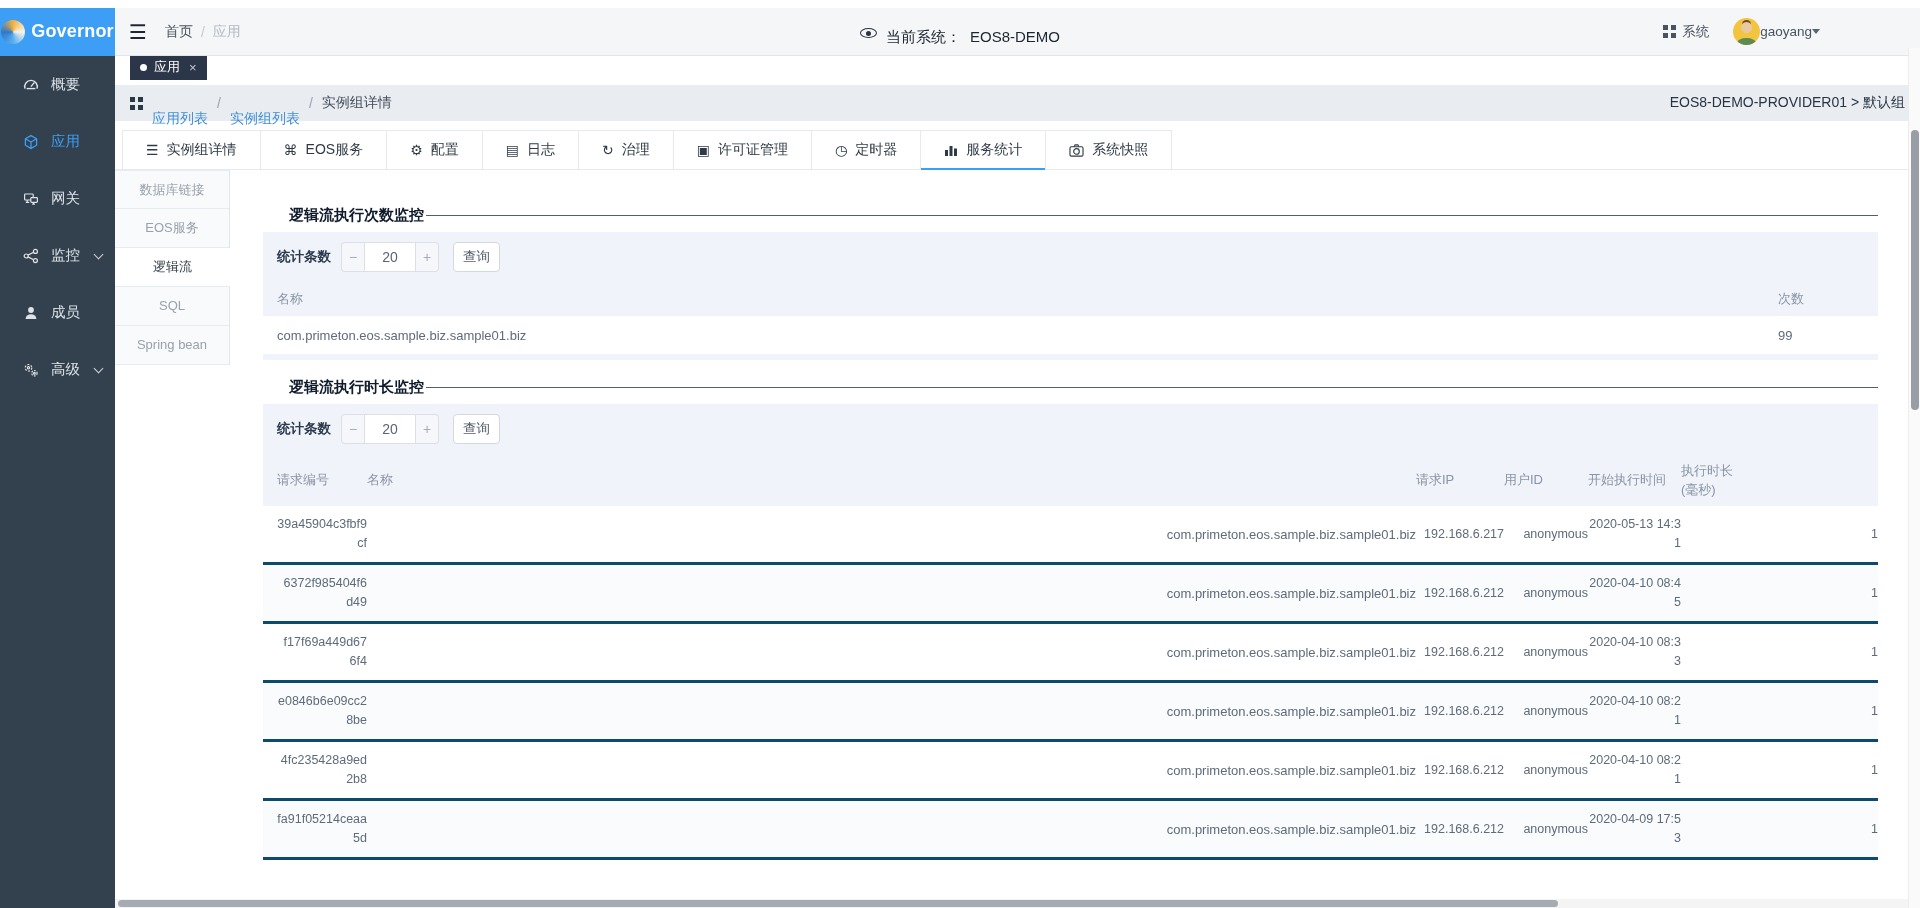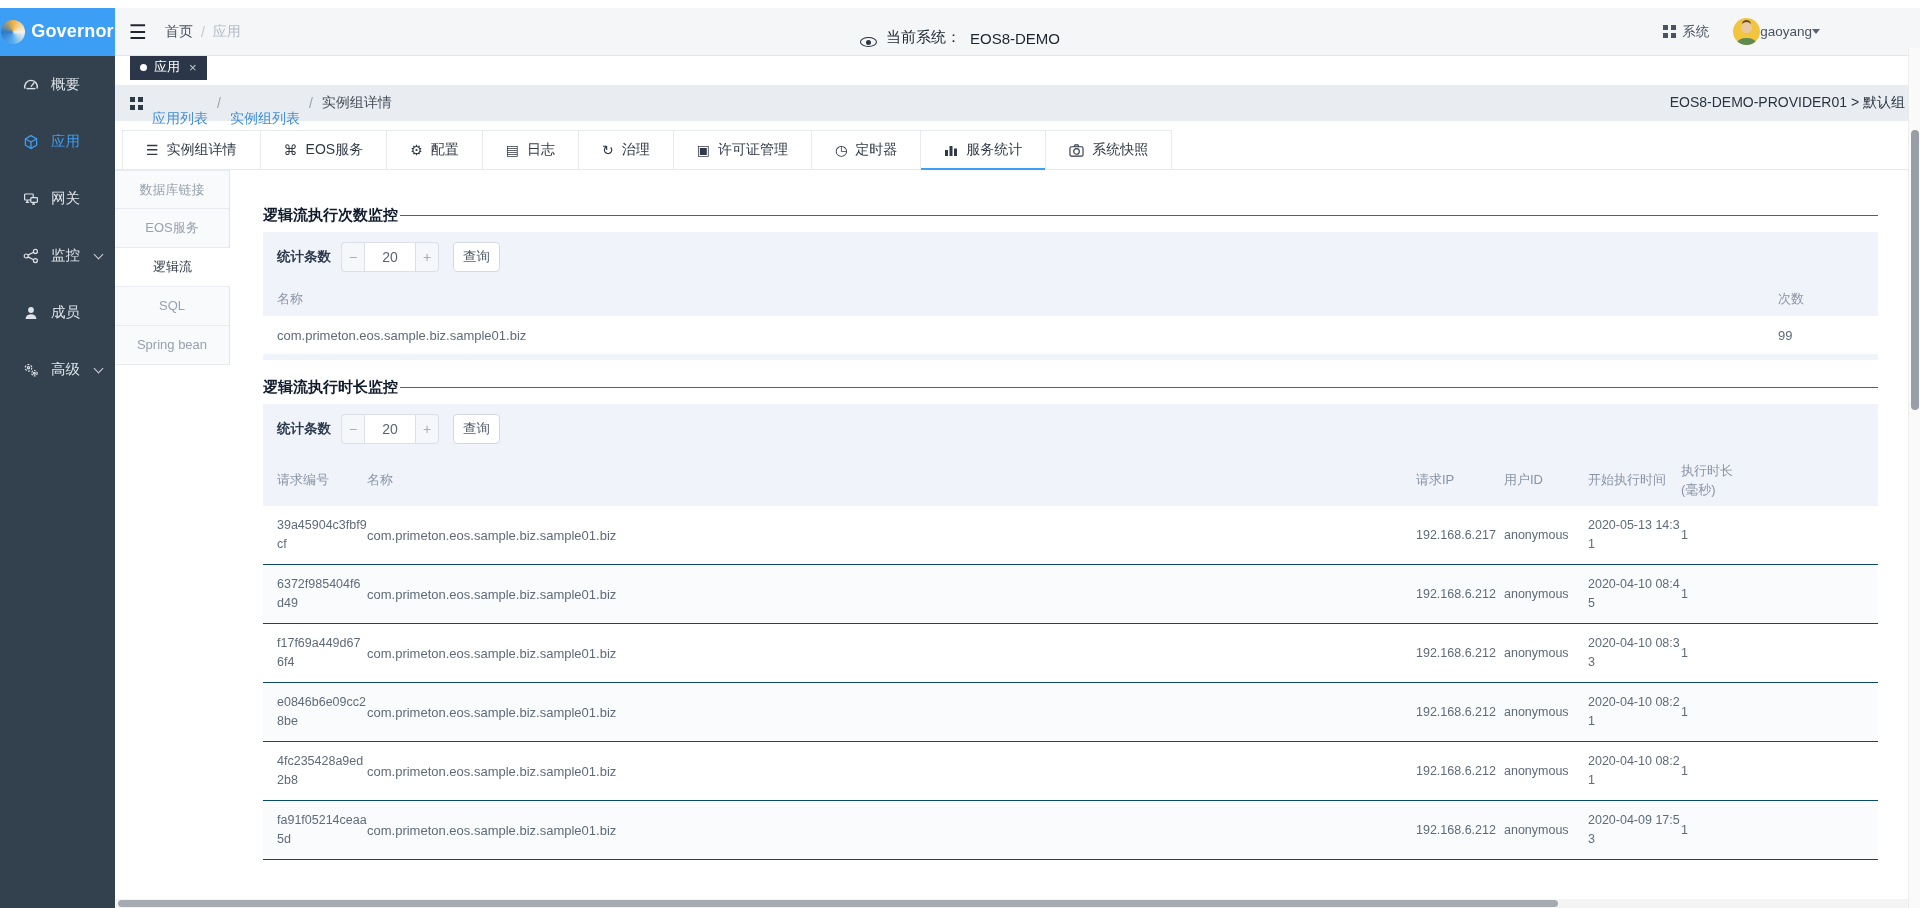--- a/index.html
+++ b/index.html
@@ -11,21 +11,21 @@
     border-bottom:1px solid #e2e5e9; display:flex; align-items:center; z-index:30; }
   .logo { width:115px; height:48px; background:#3d9ef5; display:flex; align-items:center; justify-content:center; gap:6px; }
   .logo-swirl { width:24px; height:24px; border-radius:50%;
     background:conic-gradient(#f2b13e,#f7f3ea,#58aef0,#2e79c8,#f2b13e); flex:0 0 auto; }
   .logo-text { color:#fff; font-size:18px; font-weight:bold; letter-spacing:.2px; }
   .hamburger { font-size:20px; color:#1f2630; margin:0 18px 0 14px; cursor:pointer; }
   .hdr-crumb { display:flex; align-items:center; gap:8px; font-size:14px; }
   .hdr-crumb .home { color:#4a5360; }
   .hdr-crumb .sep { color:#c4cad2; }
   .hdr-crumb .cur { color:#b3bac3; }
-  .hdr-center { position:absolute; left:50%; transform:translateX(-50%); display:flex; align-items:flex-end; gap:9px;margin-top:12px; }
+  .hdr-center { position:absolute; left:50%; transform:translateX(-50%); display:flex; align-items:flex-start; gap:9px;margin-top:12px; }
   .eye { width:17px; height:10px; border:1.6px solid #2b3440; border-radius:50%; position:relative; }
   .eye::after { content:''; position:absolute; left:50%; top:50%; width:5px; height:5px; margin:-2.5px; border-radius:50%; background:#2b3440; }
   .hdr-sys-label, .hdr-sys-value { font-size:15px; color:#1c2530; }
   .hdr-right { position:absolute; right:100px; display:flex; align-items:center; }
   .grid-ico { width:13px; height:13px; position:relative; flex:0 0 auto; }
   .grid-ico::before { content:''; position:absolute; left:0; top:0; width:5px; height:5px; background:currentColor;
     box-shadow:8px 0 0 currentColor, 0 8px 0 currentColor, 8px 8px 0 currentColor; }
   .sys-item { display:flex; align-items:center; gap:6px; color:#4a5360; font-size:13.5px; margin-right:24px; cursor:pointer; }
   .avatar { width:27px; height:27px; border-radius:50%; background:#f3c53e; position:relative; overflow:hidden; flex:0 0 auto; }
   .avatar::before { content:''; position:absolute; top:4px; left:8px; width:11px; height:11px; border-radius:50%;
@@ -82,21 +82,21 @@
   .panel-w { width:1615px; }
 
   .selector-bar { height:38px; background:#edf1f8; display:flex; align-items:center; padding-left:14px; gap:12px; }
   .selector-label { font-size:13.5px; font-weight:bold; color:#2a3a4e; }
   .select { width:740px; height:30px; background:#fff; border:1px solid #d8dde4; border-radius:4px;
     display:flex; align-items:center; padding:0 14px; font-size:13.5px; color:#5c6670; cursor:pointer; position:relative; }
   .select .sel-chev { position:absolute; right:13px; top:10px; width:8px; height:8px;
     border-right:1.4px solid #b6bcc6; border-bottom:1.4px solid #b6bcc6; transform:rotate(45deg) scale(1,.9); }
 
   .sec-title { display:flex; align-items:center; margin-top:16px; height:22px; }
-  .sec-title .t { font-size:15px; font-weight:bold; color:#101b2c; white-space:nowrap; }
+  .sec-title .t { font-size:15px; font-weight:bold; color:#101b2c; white-space:nowrap;margin-left:26px; }
   .sec-title .rule { flex:1; border-top:1px solid #565e6a; margin-left:2px; }
 
   .panel { background:#f0f3f9; margin-top:6px; padding-bottom:6px; }
   .toolbar { display:flex; align-items:center; padding:10px 0 10px 14px; height:50px; }
   .tl-label { font-size:13.5px; font-weight:bold; color:#2c3a4d; margin-right:10px; }
   .stepper { display:flex; height:30px; }
   .step-btn { width:23px; background:#f5f7fa; border:1px solid #dcdfe6; color:#a7adb8; font-size:14px;
     display:flex; align-items:center; justify-content:center; cursor:pointer; }
   .step-btn.minus { border-radius:4px 0 0 4px; border-right:none; }
   .step-btn.plus { border-radius:0 4px 4px 0; border-left:none; }
@@ -108,21 +108,21 @@
   
   .t1-head, .t1-row { display:grid; grid-template-columns:1fr 100px; padding-left:14px; align-items:center; }
   .t1-head { height:34px; font-size:13px; color:#8a94a6; }
   .t1-row { height:38px; background:#fff; font-size:13px; color:#5f6b7a; }
 
   
   .t2-head, .t2-row { display:grid; grid-template-columns:90px 1fr 88px 84px 93px 197px;
     column-gap:0; padding-left:14px; align-items:center; }
   .t2-head { height:52px; font-size:13px; color:#8a94a6; }
   .t2-head .wrap-h { width:54px; word-break:break-all; line-height:1.5; }
-  .t2-row { height:59px; background:#fff; font-size:12.5px; color:#5f6b7a; border-bottom:1px solid #0c4a6e; }
+  .t2-row { height:59px; background:#fff; font-size:12.5px; color:#5f6b7a; border-bottom:3px solid #0c4a6e;text-align:right; }
   .t2-row.alt { background:#fafbfd; }
   .c.id, .c.dt { word-break:break-all; line-height:1.55; }
   .c.id { max-width:92px; }
   .c.dt { max-width:97px; }
   .c.nm { font-size:13px; }
 
   
   .vscroll { position:absolute; right:0; top:48px; bottom:0; width:12px; background:#fafafa; border-left:1px solid #ececec; z-index:40; }
   .vthumb { position:absolute; left:2px; width:8px; top:82px; height:280px; background:#999ea6; border-radius:4px; }
   .hscroll { position:absolute; left:115px; right:12px; bottom:0; height:9px; background:#f4f4f4; z-index:40; }

